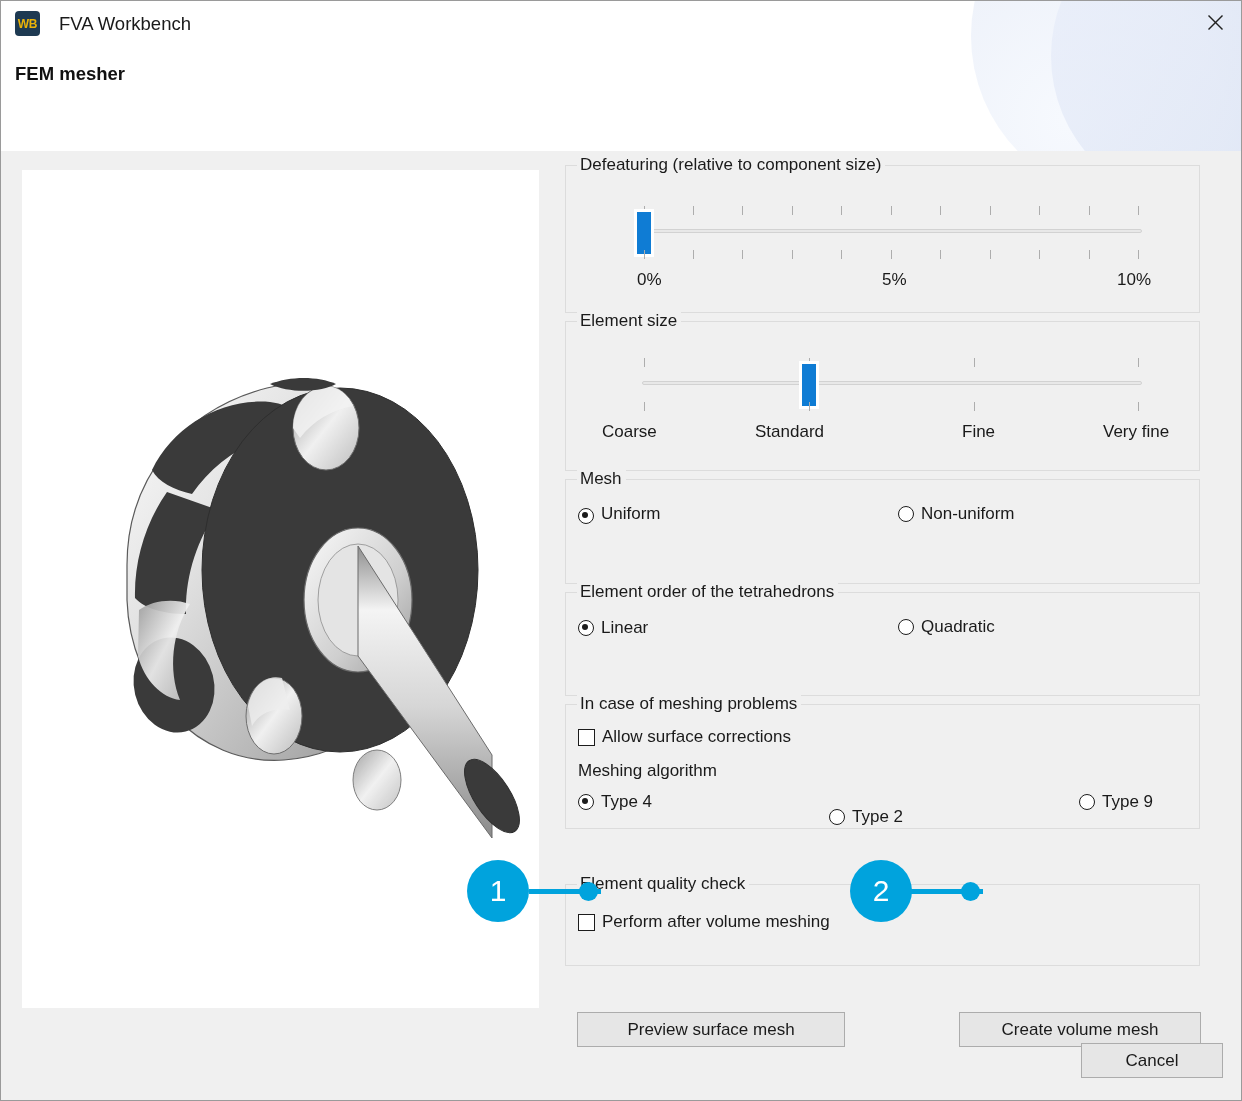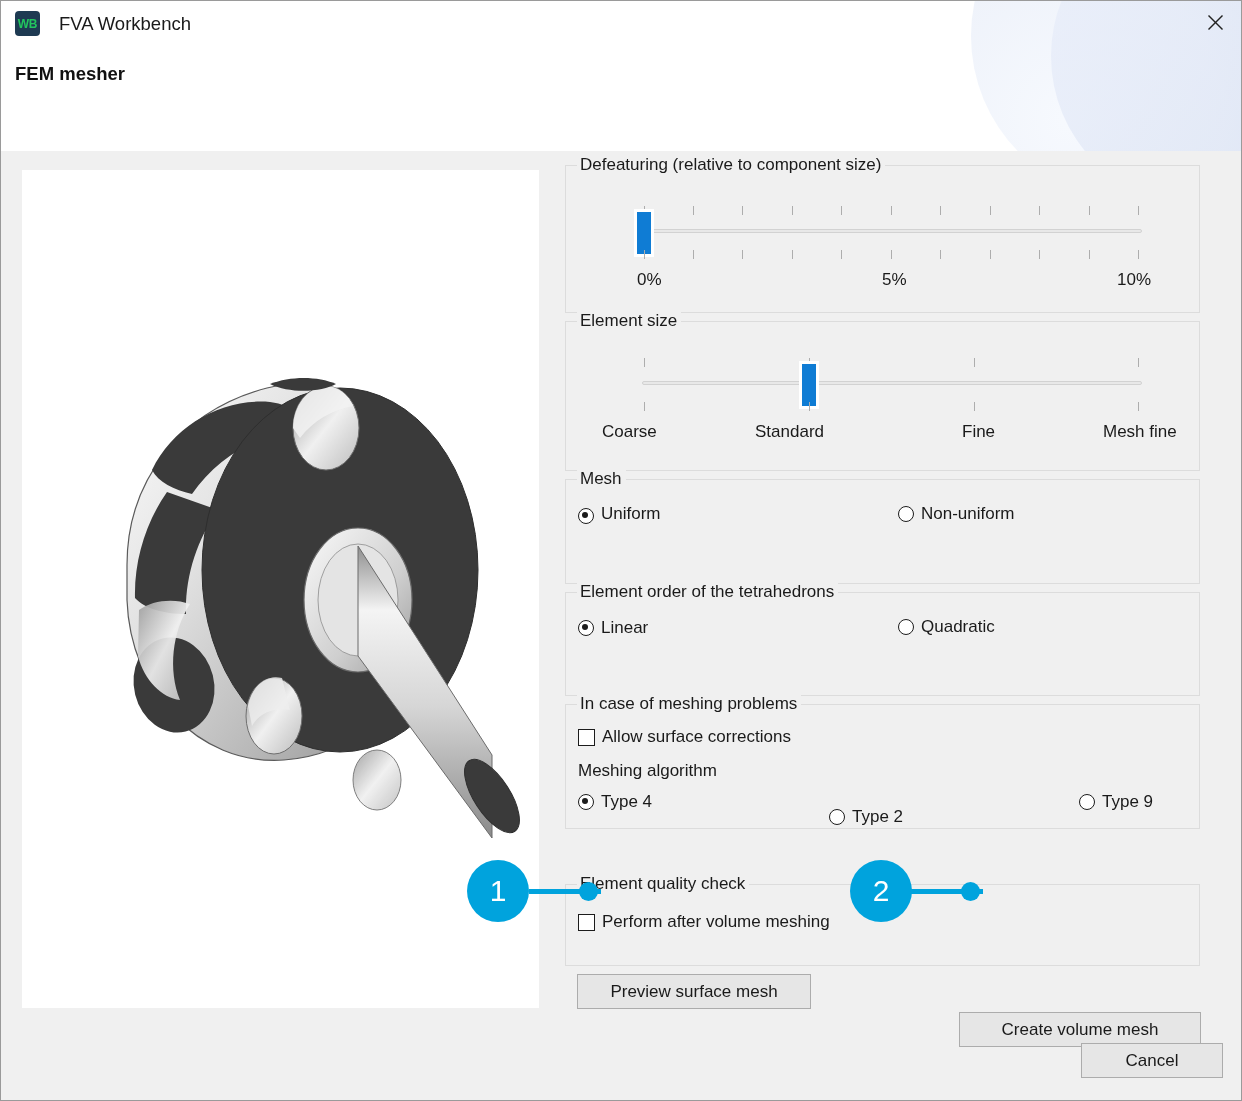--- a/index.html
+++ b/index.html
@@ -54,21 +54,21 @@
     display: flex;
     align-items: center;
     gap: 11px;
   }
   #app-icon {
     width: 25px; height: 25px;
     border-radius: 4px;
     background: #1e3a52;
     display: flex; align-items: center; justify-content: center;
     font-size: 12px; font-weight: bold;
-    color: #22c55e;
+    color: #eab308;
     letter-spacing: -0.3px;
     font-family: "Liberation Sans", sans-serif;
   }
   #app-title {
     font-size: 18.5px;
     color: #1a1a1a;
     margin-left: 8px;
   }
   #dialog-heading {
     position: absolute;
@@ -208,21 +208,21 @@
     position: absolute;
     background: #e6e6e6;
     border: 1px solid #acacac;
     font-size: 17px;
     color: #1a1a1a;
     font-family: "Liberation Sans", sans-serif;
     cursor: pointer;
     padding: 0;
     text-align: center;
   }
-  #btn-preview { left: 12px;  top: 823px; width: 234px; height: 35px; }
+  #btn-preview { left: 12px;  top: 861px; width: 268px; height: 35px; }
   #btn-volume  { left: 394px; top: 861px; width: 242px; height: 35px; }
   #btn-cancel  { position: absolute; left: 1080px; top: 1042px; width: 142px; height: 35px; }
 
   
   .callout-line {
     position: absolute;
     height: 5px;
     background: #00a3dd;
   }
   .callout-dot {
@@ -385,21 +385,21 @@
           <div class="thumb" style="left:233px; top:39px;"></div>
           <div class="tickrow" style="left:78px; top:80px; width:495px;">
             <div class="tick" style="left:0px;"></div>
               <div class="tick" style="left:165px;"></div>
             <div class="tick" style="left:330px;"></div>
               <div class="tick" style="left:494px;"></div>
           </div>
           <div class="scale-label" style="left:36px;  top:100px;">Coarse</div>
           <div class="scale-label" style="left:189px; top:100px;">Standard</div>
           <div class="scale-label" style="left:396px; top:100px;">Fine</div>
-          <div class="scale-label" style="left:537px; top:100px;">Mesh fine</div>
+          <div class="scale-label" style="left:537px; top:100px;">Very fine</div>
         </div>
       </div>
 
       <div class="groupbox" style="height:105px;">
         <div class="gb-label">Mesh</div>
         <div class="opt-row" style="left:12px; top:24px;align-items:flex-end;">
           <span class="radio checked"></span>
           <span class="opt-label">Uniform</span>
         </div>
         <div class="opt-row" style="left:332px; top:24px;">

